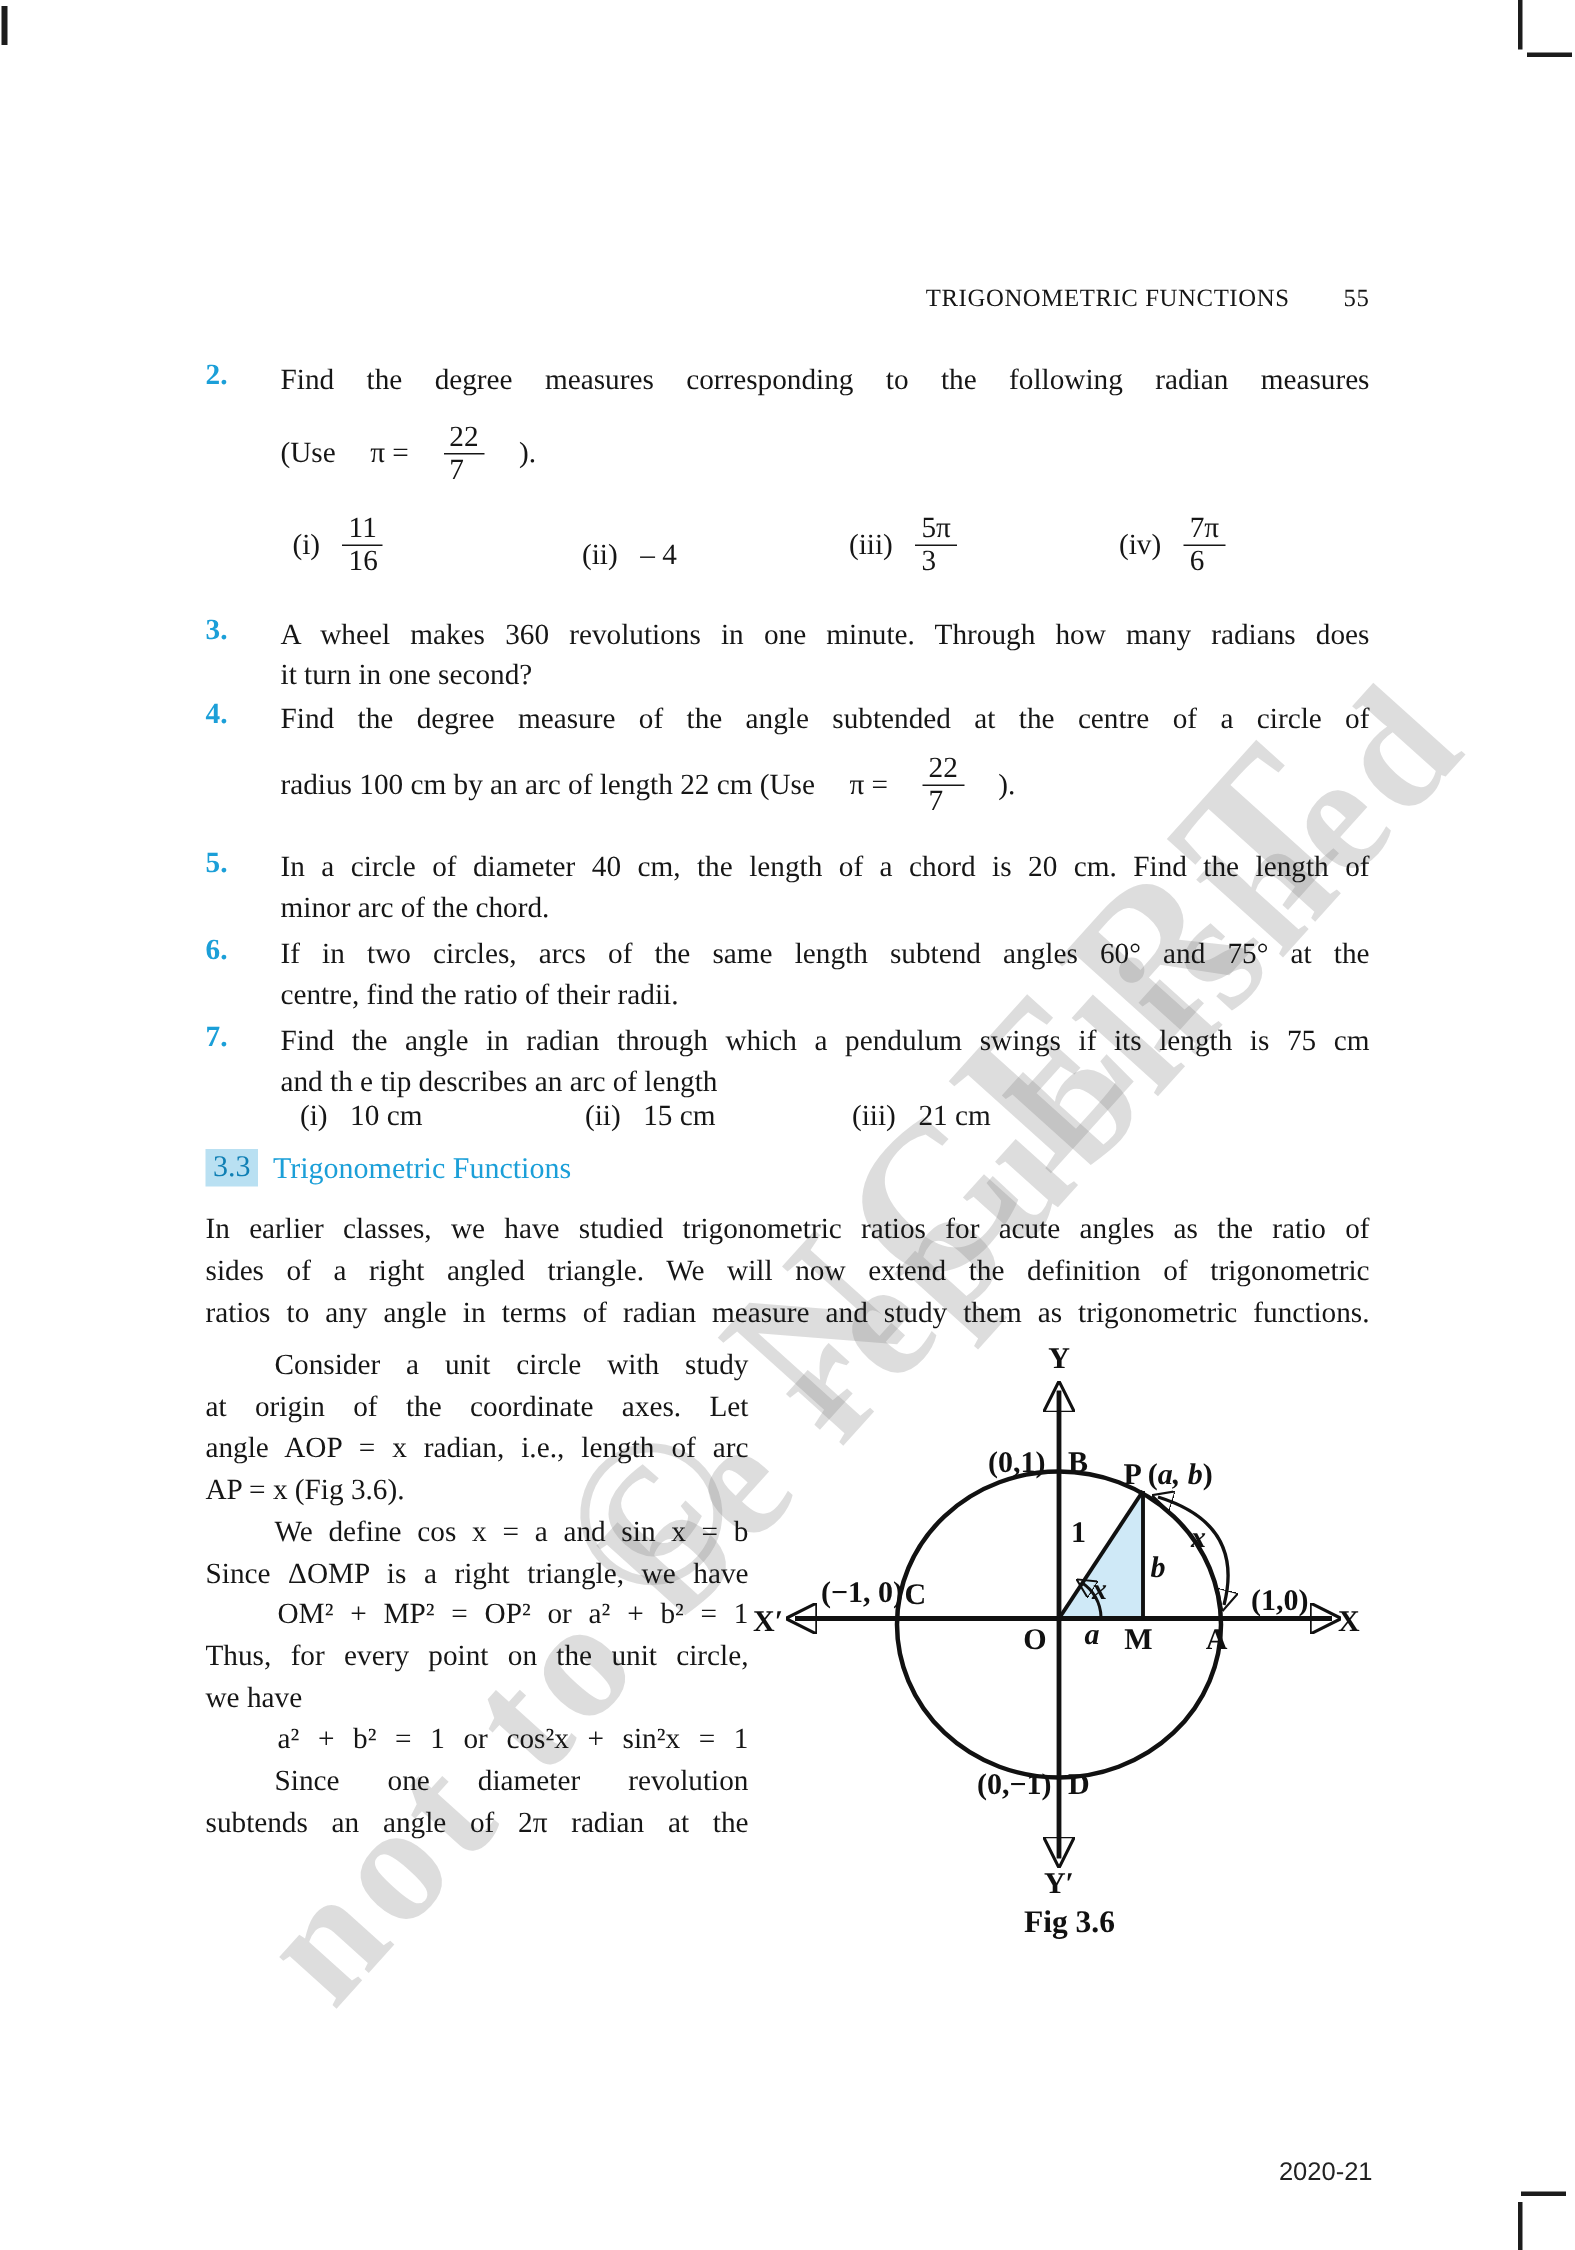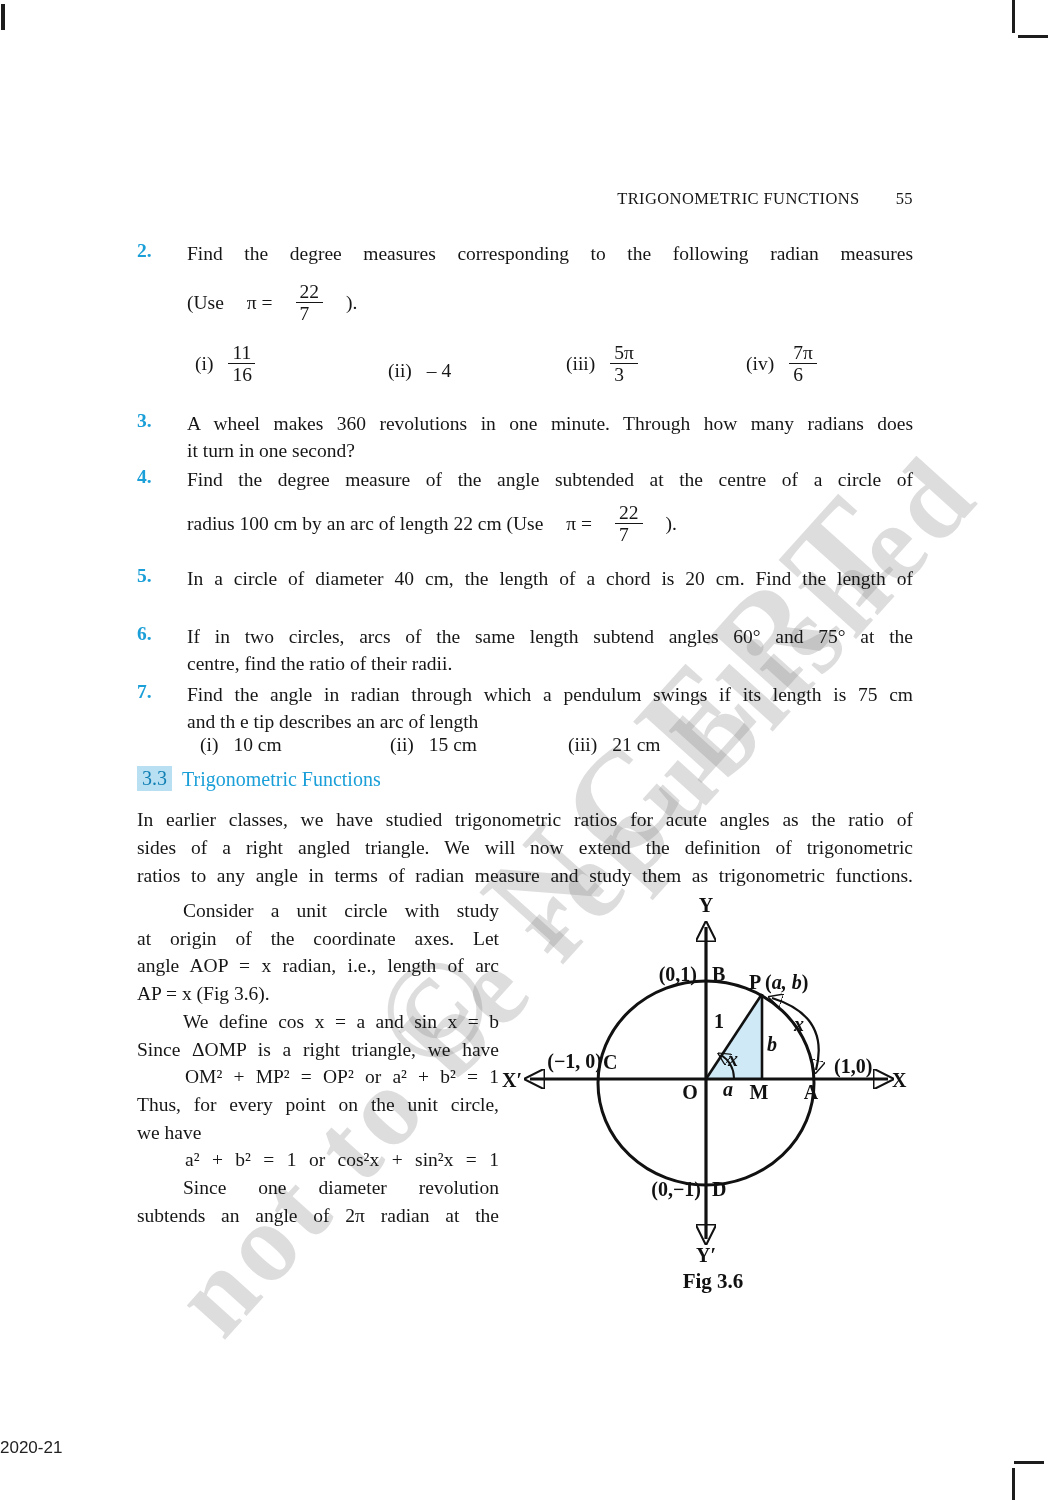--- a/index.html
+++ b/index.html
@@ -46,21 +46,21 @@
   .aob{position:absolute;top:1259px;left:137px;width:372px;display:flex;align-items:center;
        gap:10px;font-size:19.5px;}
   .ws{word-spacing:5px;}
   
   .fig{position:absolute;left:500px;top:888px;width:470px;height:440px;}
   .fig text{fill:#111;font-family:"Liberation Serif",serif;font-weight:bold;font-size:20px;}
   .fig .it{font-style:italic;}
   .fig .cap{font-size:21px;}
   .fig line, .fig path, .fig ellipse{stroke:#111;fill:none;}
   
-  .footer{position:absolute;top:1438px;left:0;width:915px;text-align:left;
+  .footer{position:absolute;top:1438px;left:0;width:915px;text-align:right;
           font-family:"Liberation Sans",sans-serif;font-size:17px;color:#222;}
 </style>
 </head>
 <body>
 
 <div class="page">
 
   <div class="crop" style="left:1px;top:4px;width:4px;height:26px;"></div>
   <div class="crop" style="left:1012px;top:0;width:3px;height:33px;"></div>
   <div class="crop" style="left:1018px;top:35px;width:30px;height:3px;"></div>
@@ -137,20 +137,21 @@
       <span class="fnum">22</span>
       <span class="fden">7</span>
     </span>
     <span>).</span>
   </div>
 
   <div class="q layer" style="top:565px;">
     <span class="qnum">5.</span>
     <div class="qbody">
       <div class="ln jl">In a circle of diameter 40 cm, the length of a chord is 20 cm. Find the length of</div>
+      <div class="ln">minor arc of the chord.</div>
     </div>
   </div>
 
   <div class="q layer" style="top:623px;">
     <span class="qnum">6.</span>
     <div class="qbody">
       <div class="ln jl">If in two circles, arcs of the same length subtend angles 60° and 75°  at the</div>
       <div class="ln">centre, find the ratio of their radii.</div>
     </div>
   </div>

